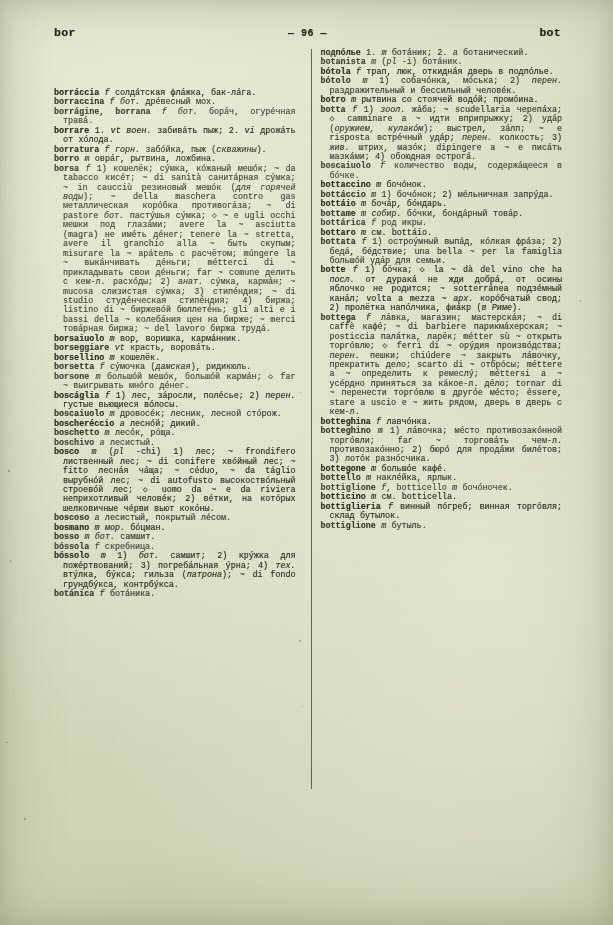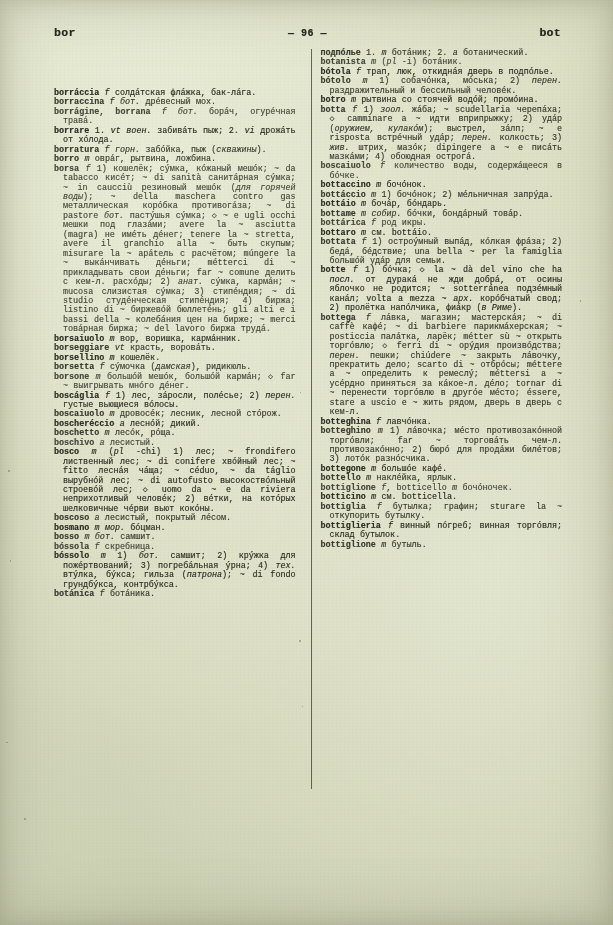--- a/index.html
+++ b/index.html
@@ -171,21 +171,20 @@
         <p class="entry fade-a"><span class="hw">bottaro</span><span class="body"> <i>m</i> см. bottáio.</span></p>
         <p class="entry fade-b"><span class="hw">bottata</span><span class="body"> <i>f</i> 1) остроýмный выпáд, кóлкая фрáза; 2) бедá, бéдствие; una bella ~ per la famiglia большóй удáр для семьи.</span></p>
         <p class="entry fade-a"><span class="hw">botte</span><span class="body"> <i>f</i> 1) бóчка; ◇ la ~ dà del vino che ha <i>посл.</i> от дуракá не жди добрá, от осины яблочко не родится; ~ sotterránea подзéмный канáл; volta a mezza ~ <i>арх.</i> корóбчатый свод; 2) пролётка напóлчика, фиáкр (<i>в Риме</i>).</span></p>
         <p class="entry fade-b"><span class="hw">bottega</span><span class="body"> <i>f</i> лáвка, магазин; мастерскáя; ~ di caffè кафé; ~ di barbiere парикмáхерская; ~ posticcia палáтка, ларёк; métter sù ~ открыть торгóвлю; ◇ ferri di ~ орýдия произвóдства; <i>перен.</i> пешки; chiúdere ~ закрыть лáвочку, прекратить дело; scarto di ~ отбрóсы; méttere a ~ определить к ремеслý; méttersi a ~ усéрдно приняться за кáкое-л. дéло; tornar di ~ перенести торгóвлю в другóе мéсто; éssere, stare a uscio e ~ жить рядом, дверь в дверь с кем-л.</span></p>
         <p class="entry fade-a"><span class="hw">botteghina</span><span class="body"> <i>f</i> лавчóнка.</span></p>
         <p class="entry fade-b"><span class="hw">botteghino</span><span class="body"> <i>m</i> 1) лáвочка; мéсто противозакóнной торгóвли; far ~ торговáть чем-л. противозакóнно; 2) бюрó для продáжи билéтов; 3) лотóк разнóсчика.</span></p>
         <p class="entry fade-a"><span class="hw">bottegone</span><span class="body"> <i>m</i> большóе кафé.</span></p>
         <p class="entry fade-b"><span class="hw">bottello</span><span class="body"> <i>m</i> наклéйка, ярлык.</span></p>
         <p class="entry fade-c"><span class="hw">bottiglione</span><span class="body"> <i>f</i>, botticello <i>m</i> бочóночек.</span></p>
         <p class="entry fade-a"><span class="hw">botticino</span><span class="body"> <i>m</i> см. botticella.</span></p>
-        <p class="entry fade-b"><span class="hw">bottiglia</span><span class="body"> <i>f</i> бутылка; графин; sturare la ~ откупорить бутылку.</span></p>
         <p class="entry fade-a"><span class="hw">bottiglieria</span><span class="body"> <i>f</i> винный пóгреб; винная торгóвля; склад бутылок.</span></p>
         <p class="entry fade-b"><span class="hw">bottiglione</span><span class="body"> <i>m</i> бутыль.</span></p>
       </div>
   </div>
 
   <div id="grain"></div>
   <div id="vignette"></div>
 <div class="speck" style="left: 8px; top: 470px; width: 2px; height: 2px;"></div>
     <div class="speck" style="left: 10px; top: 560px; width: 1px; height: 2px;"></div>
     <div class="speck" style="left: 6px; top: 742px; width: 2px; height: 1px;"></div>

